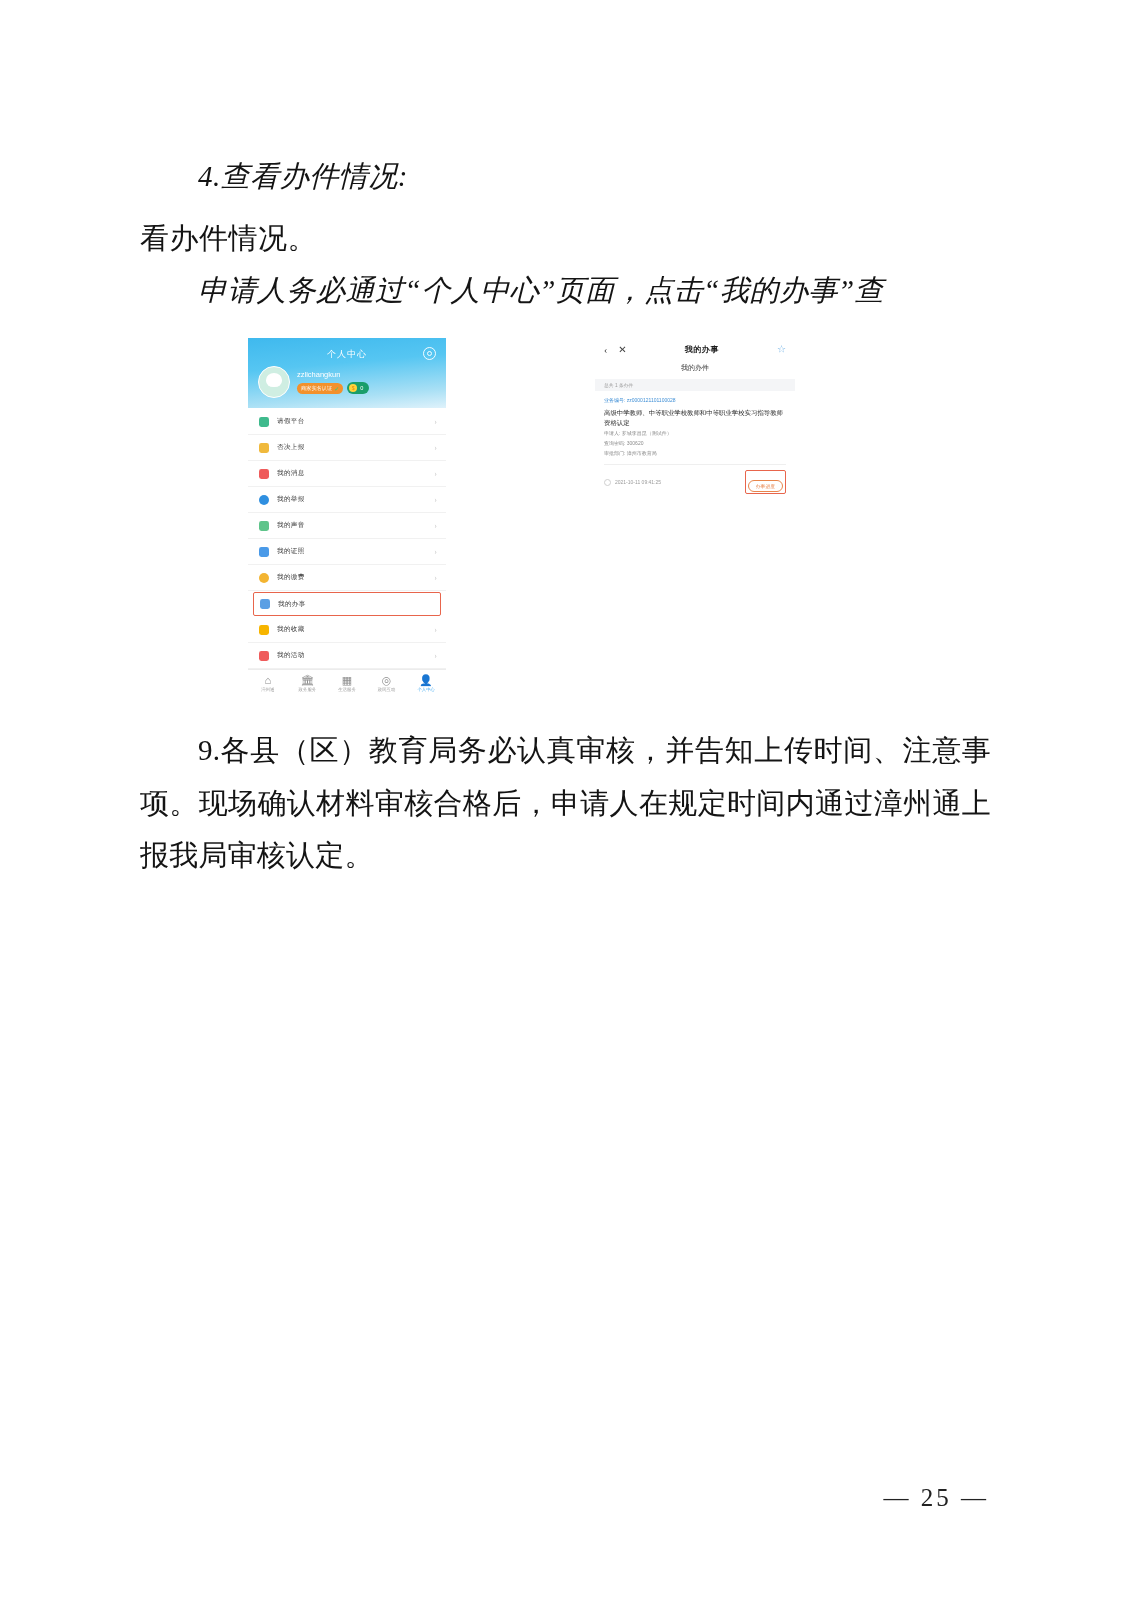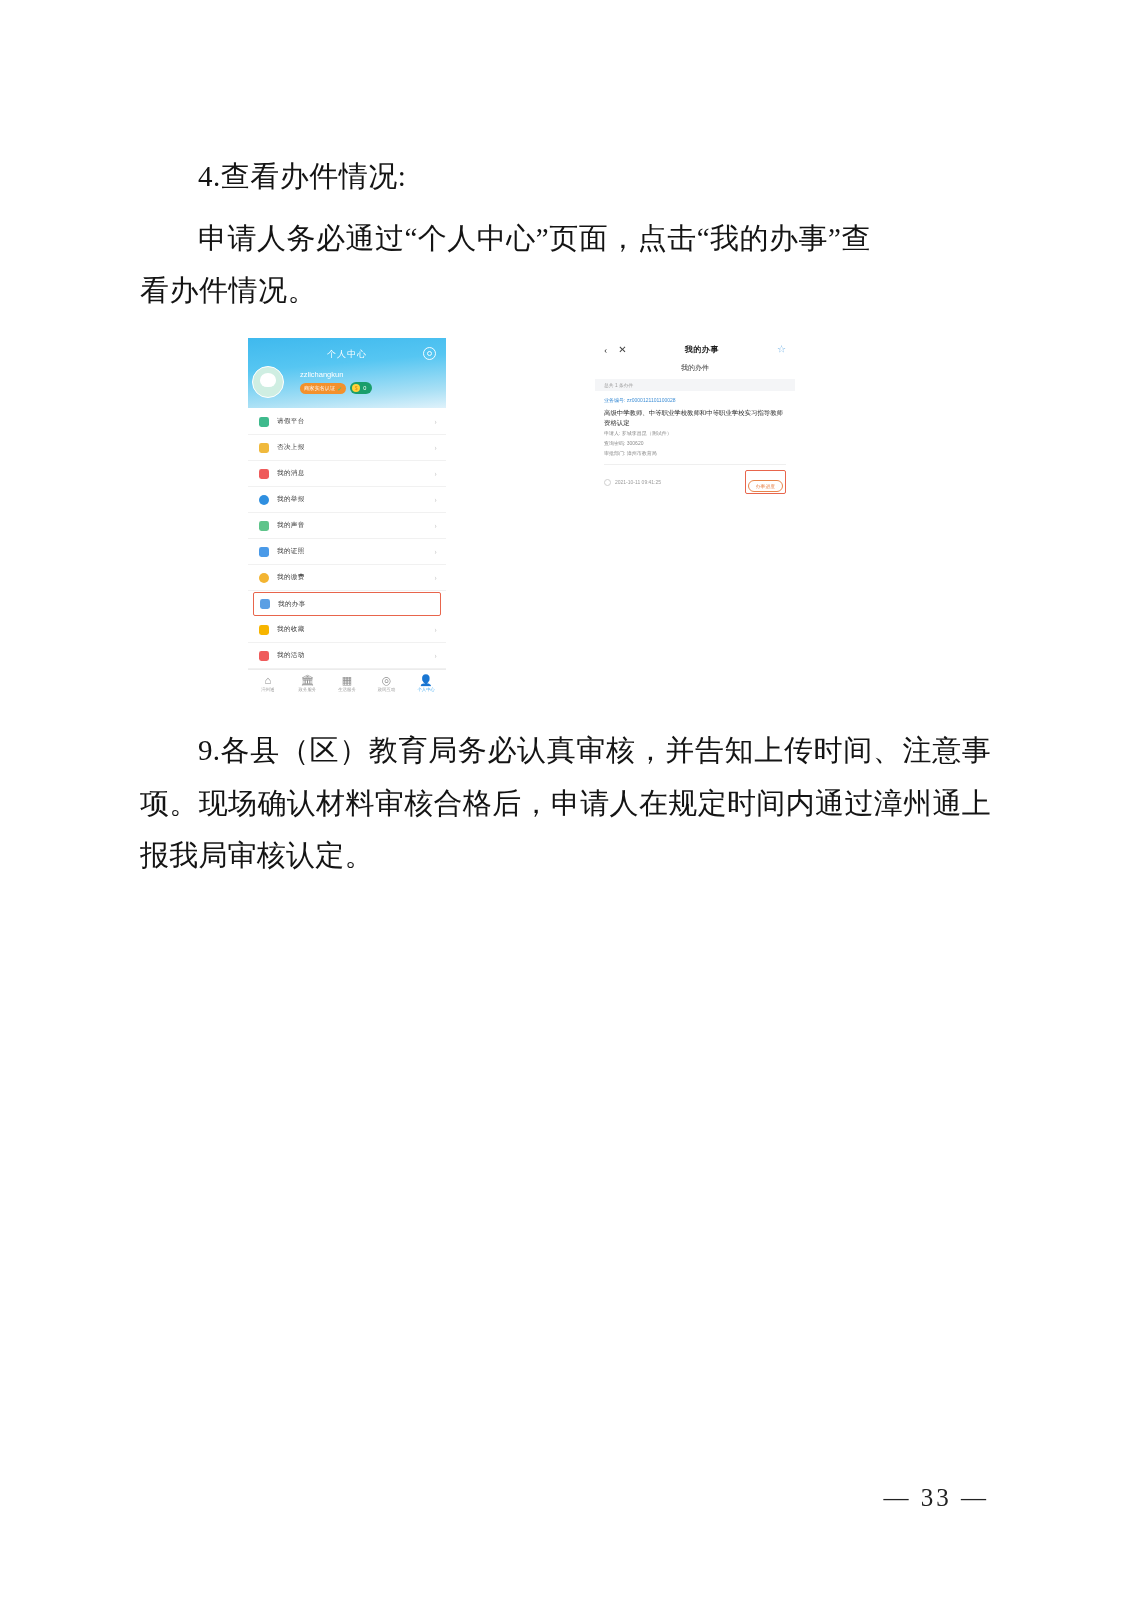--- a/index.html
+++ b/index.html
@@ -17,21 +17,21 @@
     padding:150px 140px 0 140px;
   }
   
   .doc-line{
     font-size:29px;
     line-height:52px;
     letter-spacing:0.5px;
     color:#141414;
     white-space:nowrap;
   }
-  .indent{ text-indent:58px; }
+  .indent{ text-indent:58px;font-style:italic; }
   .gap-sm{ height:10px; }
   .section-head{
     font-size:30px;
     font-weight:bold;
     line-height:56px;
     text-indent:28px;
     letter-spacing:1px;
     font-family:"Liberation Sans","DejaVu Sans",sans-serif;
     color:#000;
   }
@@ -90,22 +90,22 @@
     border-radius:50%;
   }
   .pc-gear::after{
     content:"";
     position:absolute; left:3px; top:3px;
     width:3px; height:3px;
     border:1.2px solid rgba(255,255,255,.92);
     border-radius:50%;
   }
   .pc-user{
-    position:absolute; left:4px; top:28px;
-    display:flex; align-items:center; gap:16px;
+    position:absolute; left:10px; top:28px;
+    display:flex; align-items:center; gap:7px;
   }
   .pc-avatar{
     width:30px;height:30px;border-radius:50%;
     background:#cfeee2;
     border:1.5px solid #ffffff;
     position:relative;
   }
   .pc-avatar::after{
     content:"";
     position:absolute;left:7px;top:6px;
@@ -264,22 +264,22 @@
     border-radius:2px;
   }
 </style>
 </head>
 <body>
 
 <div class="page">
 
   <div class="doc-line indent">4.查看办件情况:</div>
   <div class="gap-sm"></div>
+  <div class="doc-line">看办件情况。</div>
   <div class="doc-line indent">申请人务必通过“个人中心”页面，点击“我的办事”查</div>
-  <div class="doc-line">看办件情况。</div>
 
   <div class="shots">
 
     <div class="phone" id="phone-left">
       <div class="pc-header">
         <div class="pc-title">个人中心</div>
         <div class="pc-gear"></div>
         <div class="pc-user">
           <div class="pc-avatar"></div>
           <div>
@@ -410,14 +410,14 @@
           </span>
         </div>
       </div>
     </div>
 
   </div>
 
   <div class="gap-sm"></div>
   <div class="justify-block">9.各县（区）教育局务必认真审核，并告知上传时间、注意事项。现场确认材料审核合格后，申请人在规定时间内通过漳州通上报我局审核认定。</div>
 
-  <div class="page-number">— 33 —</div>
+  <div class="page-number">— 25 —</div>
 </div>
 
 </body></html>

